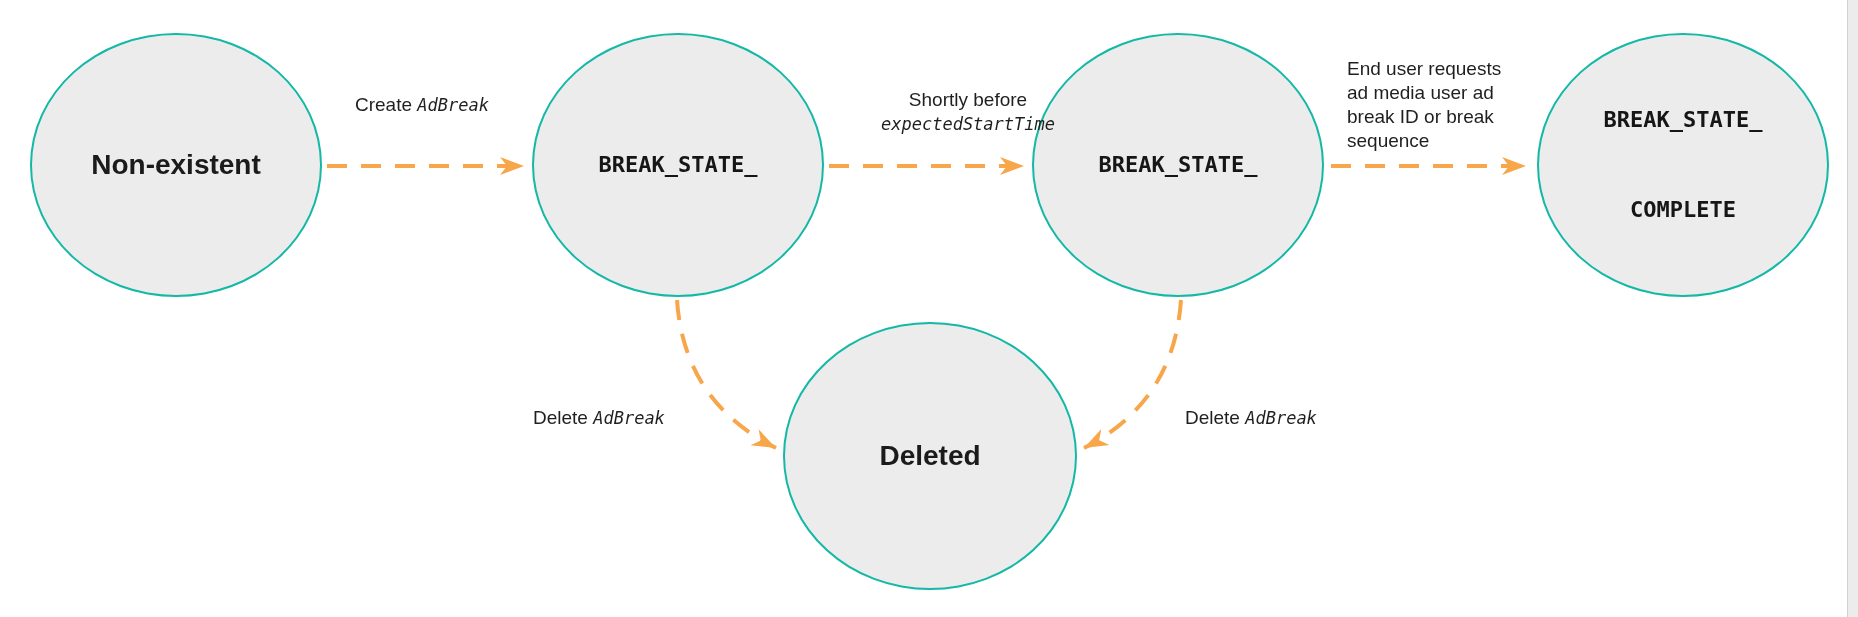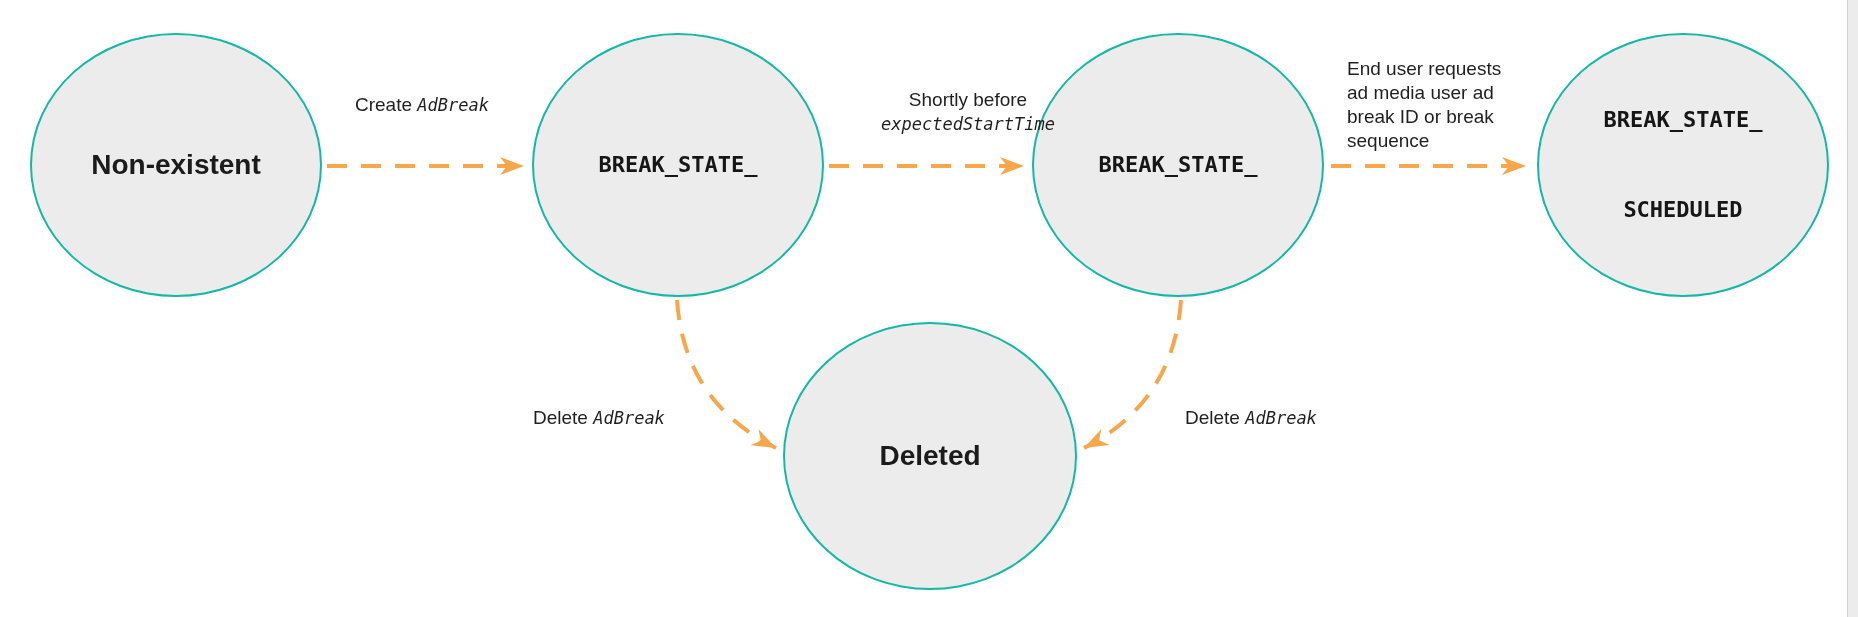--- a/index.html
+++ b/index.html
@@ -77,21 +77,21 @@
 
   <div class="node" style="left:1032px;top:33px;width:292px;height:264px;">
     <div class="code-label">
       <div>BREAK_STATE_</div>
     </div>
   </div>
 
   <div class="node" style="left:1537px;top:33px;width:292px;height:264px;">
     <div class="code-label">
       <div>BREAK_STATE_</div>
-      <div>SCHEDULED</div>
+      <div>COMPLETE</div>
     </div>
   </div>
 
   <div class="node" style="left:783px;top:322px;width:294px;height:268px;text-align:right;">
     <div class="plain-label">Deleted</div>
   </div>
 
   <div class="edge-label" style="left:355px;top:93px;">
     <span>Create </span><span class="code">AdBreak</span>
   </div>

